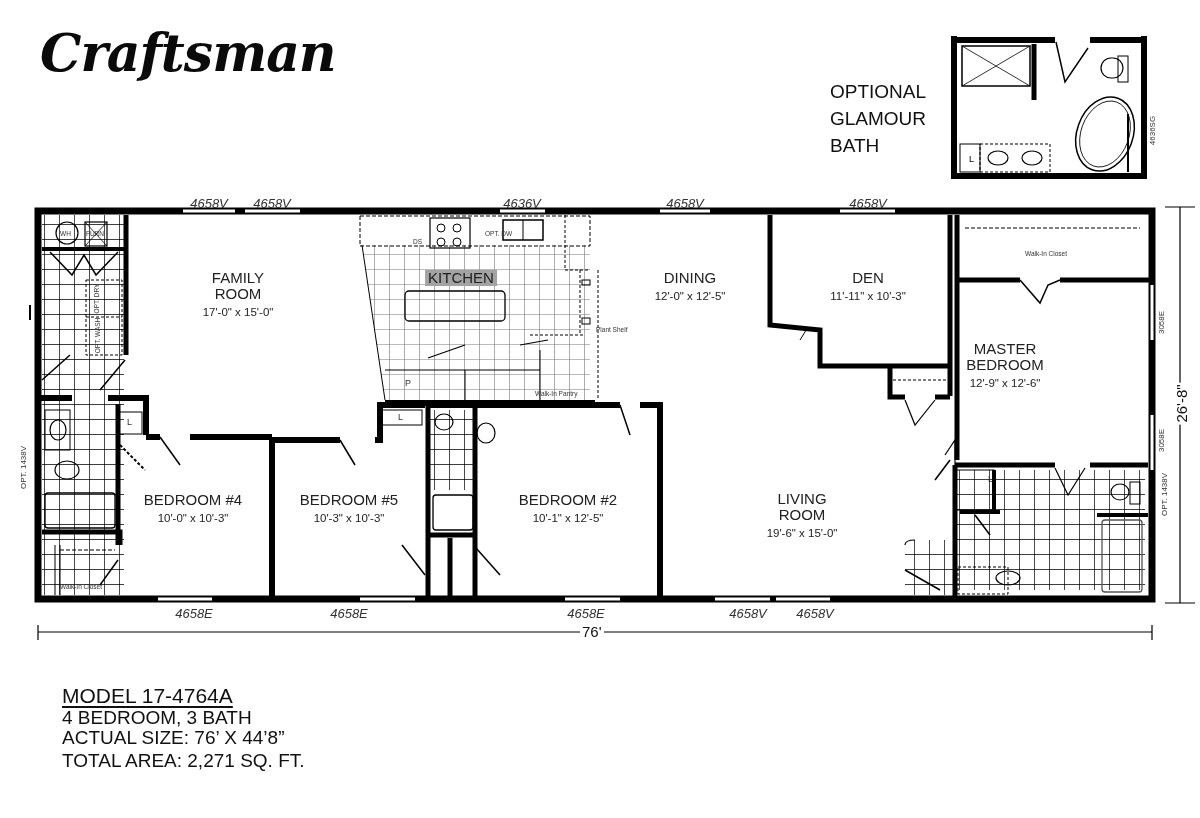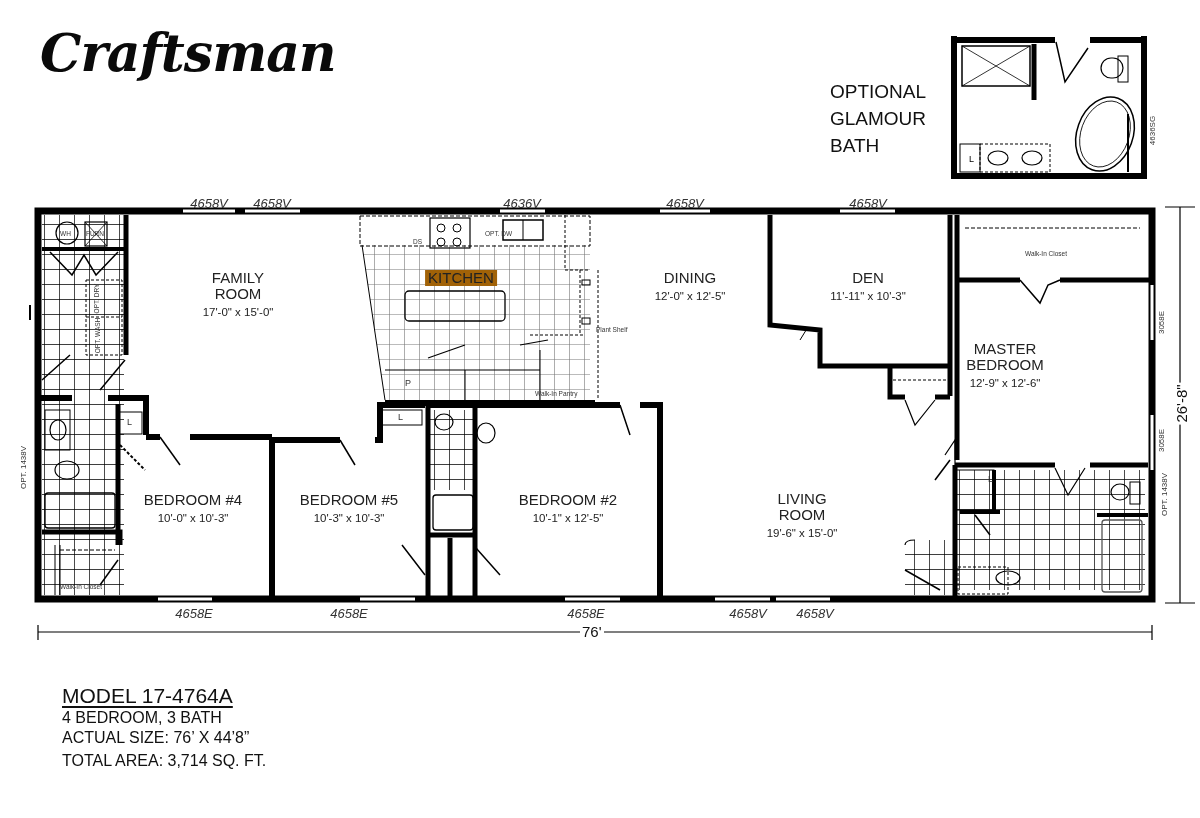--- a/index.html
+++ b/index.html
@@ -7,21 +7,21 @@
   .abs{position:absolute;}
   .brand{left:40px;top:22px;font-family:"DejaVu Serif",serif;font-style:italic;font-weight:bold;font-size:52px;letter-spacing:-1px;color:#0a0a0a;}
   .opt-label{left:830px;top:78px;font-size:19px;line-height:27px;color:#111;}
   .room{position:absolute;text-align:center;font-size:15px;line-height:16px;color:#222;transform:translateX(-50%);white-space:nowrap;}
   .room .dim{font-size:11.5px;display:block;margin-top:2px;}
   .win{position:absolute;font-size:13px;color:#333;white-space:nowrap;transform:translateX(-50%);font-style:italic;}
   .vwin{position:absolute;font-size:8px;color:#333;white-space:nowrap;transform:rotate(-90deg);transform-origin:center;}
   .tiny{position:absolute;font-size:6.5px;color:#333;white-space:nowrap;}
   .info{left:62px;top:684px;}
   .info .model{font-size:21px;text-decoration:underline;text-underline-offset:3px;display:block;margin-bottom:0;}
-  .info .line{font-size:16px;display:block;line-height:20px;}
+  .info .line{font-size:19px;display:block;line-height:20px;}
   .dimtext{position:absolute;font-size:15px;background:#fff;padding:0 2px;}
 </style>
 </head>
 <body>
 
 <div class="abs brand">Craftsman</div>
 
 <div class="abs opt-label">
   <div>OPTIONAL</div>
   <div>GLAMOUR</div>
@@ -185,21 +185,21 @@
     <path d="M38 625 V640 M1152 625 V640 M38 632 H1152" stroke-width="1.2"></path>
     <path d="M1165 207 H1195 M1165 603 H1195 M1180 207 V603" stroke-width="1.2"></path>
   </g>
 </svg>
 
 <div class="room" style="left:238px;top:270px;">
   <span>FAMILY</span><br>
   <span>ROOM</span>
   <span class="dim">17'-0" x 15'-0"</span>
 </div>
-<div class="room" style="left:461px;top:270px;background:#a16207;padding:0 3px;">
+<div class="room" style="left:461px;top:270px;background:#a3a3a3;padding:0 3px;">
   <span>KITCHEN</span>
 </div>
 <div class="room" style="left:690px;top:270px;">
   <span>DINING</span>
   <span class="dim">12'-0" x 12'-5"</span>
 </div>
 <div class="room" style="left:868px;top:270px;">
   <span>DEN</span>
   <span class="dim">11'-11" x 10'-3"</span>
 </div>
@@ -258,14 +258,14 @@
 <div class="vwin" style="left:1150px;top:436px;">3058E</div>
 <div class="vwin" style="left:1143px;top:490px;">OPT. 1438V</div>
 
 <div class="dimtext" style="left:580px;top:623px;">76'</div>
 <div class="dimtext" style="left:1160px;top:395px;transform:rotate(-90deg);">26'-8"</div>
 
 <div class="abs info">
   <span class="model">MODEL 17-4764A</span>
   <span class="line">4 BEDROOM, 3 BATH</span>
   <span class="line">ACTUAL SIZE: 76’ X 44’8”</span>
-  <span class="line" style="margin-top:3px;">TOTAL AREA: 3,714 SQ. FT.</span>
+  <span class="line" style="margin-top:3px;">TOTAL AREA: 2,271 SQ. FT.</span>
 </div>
 
 </body></html>

